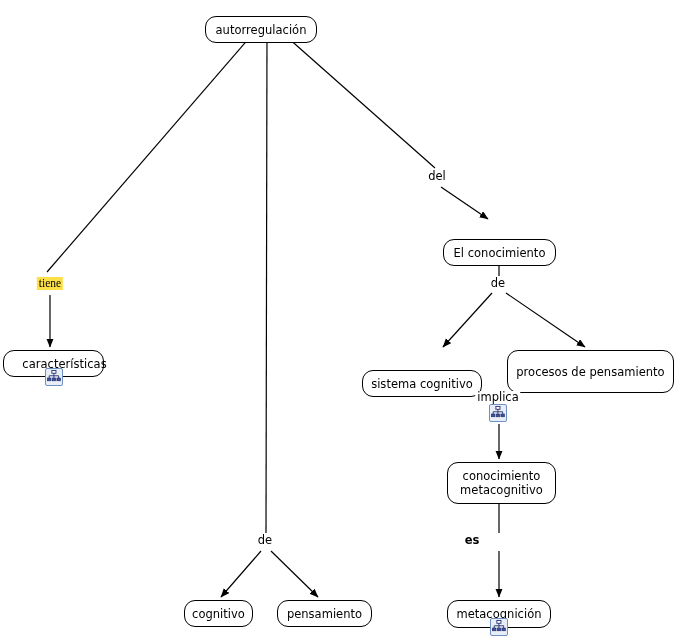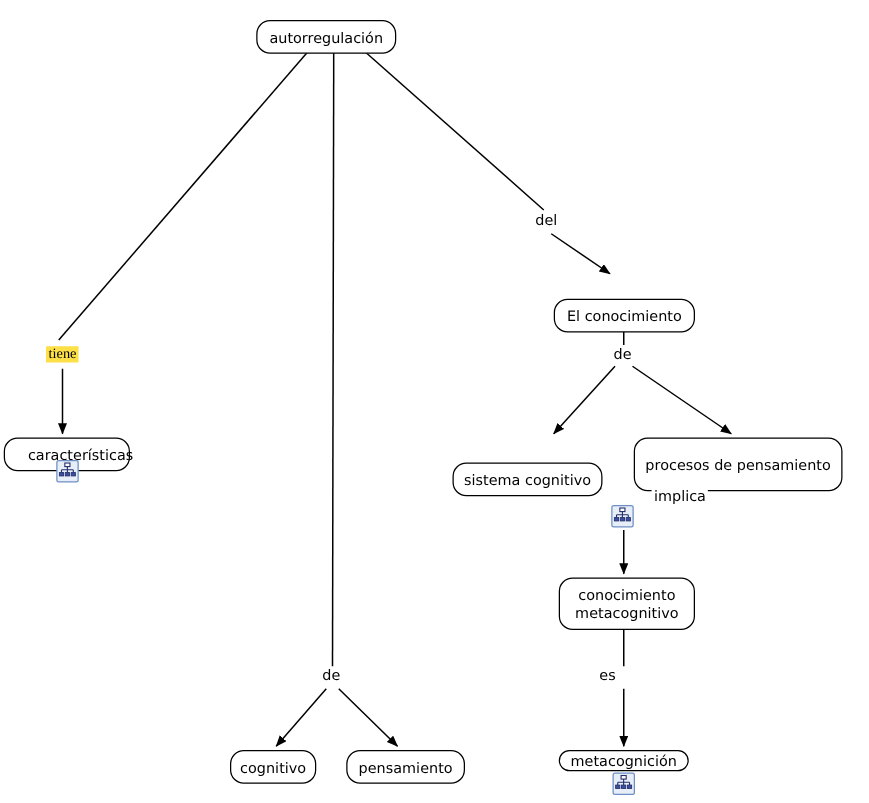--- a/index.html
+++ b/index.html
@@ -107,21 +107,21 @@
           <rect x="12.3" y="10.2" width="3.8" height="3.0" fill="#3b4ea0" stroke="#24306b" stroke-width="0.8"></rect>
         </svg>
       </div>
       <div class="node" style="left: 443px; top: 221px; width: 113px; height: 27px; margin-top: 18px;">El conocimiento</div>
       <div class="node" style="left: 362px; top: 350px; width: 120px; height: 27px; margin-top: 20px;">sistema cognitivo</div>
       <div class="node" style="left: 507px; top: 350px; width: 167px; height: 43px;">procesos de pensamiento</div>
       <div class="node" style="left: 447px; top: 462px; width: 109px; height: 42px;">conocimiento
 metacognitivo</div>
       <div class="node" style="left: 184px; top: 600px; width: 69px; height: 27px;">cognitivo</div>
       <div class="node" style="left: 277px; top: 600px; width: 95px; height: 27px;">pensamiento</div>
-      <div class="node" style="left: 447px; top: 600px; width: 104px; height: 17px;">metacognición</div>
+      <div class="node" style="left: 447px; top: 600px; width: 104px; height: 28px;">metacognición</div>
       <div class="cmap-icon" style="left: 490px; top: 618px;">
         <svg viewBox="0 0 18 18" xmlns="http://www.w3.org/2000/svg">
           <rect x="6.6" y="1.6" width="4.6" height="3.2" fill="#ffffff" stroke="#24306b" stroke-width="1"></rect>
           <path d="M8.9 4.8 L8.9 7.6 M3.6 7.6 L14.2 7.6 M3.6 7.6 L3.6 10.2 M8.9 7.6 L8.9 10.2 M14.2 7.6 L14.2 10.2" stroke="#24306b" stroke-width="1" fill="none"></path>
           <rect x="1.7" y="10.2" width="3.8" height="3.0" fill="#3b4ea0" stroke="#24306b" stroke-width="0.8"></rect>
           <rect x="7.0" y="10.2" width="3.8" height="3.0" fill="#3b4ea0" stroke="#24306b" stroke-width="0.8"></rect>
           <rect x="12.3" y="10.2" width="3.8" height="3.0" fill="#3b4ea0" stroke="#24306b" stroke-width="0.8"></rect>
         </svg>
       </div>
     </div>
@@ -129,31 +129,31 @@
       <div class="link-label" style="left: 0px; top: 277px; width: 100%; background: transparent;">
         <span style="position: absolute; left: 50px; transform: translateX(-50%); background: #fde047; padding: 0px 2px; font-family: Liberation Serif, serif;">tiene</span>
       </div>
       <div class="link-label" style="left: 0px; top: 170px; width: 100%; background: transparent;">
         <span style="position: absolute; left: 437px; transform: translateX(-50%); background: rgb(255, 255, 255); padding: 0px 2px;">del</span>
       </div>
       <div class="link-label" style="left: 0px; top: 277px; width: 100%; background: transparent;">
         <span style="position: absolute; left: 498px; transform: translateX(-50%); background: rgb(255, 255, 255); padding: 0px 2px;">de</span>
       </div>
       <div class="link-label" style="left: 0px; top: 391px; width: 100%; background: transparent;">
-        <span style="position: absolute; left: 498px; transform: translateX(-50%); background: rgb(255, 255, 255); padding: 0px 2px; margin-left: 46px;">implica</span>
+        <span style="position: absolute; left: 498px; transform: translateX(-50%); background: rgb(255, 255, 255); padding: 0px 2px;">implica</span>
       </div>
       <div class="cmap-icon" style="left: 489px; top: 404px;">
         <svg viewBox="0 0 18 18" xmlns="http://www.w3.org/2000/svg">
           <rect x="6.6" y="1.6" width="4.6" height="3.2" fill="#ffffff" stroke="#24306b" stroke-width="1"></rect>
           <path d="M8.9 4.8 L8.9 7.6 M3.6 7.6 L14.2 7.6 M3.6 7.6 L3.6 10.2 M8.9 7.6 L8.9 10.2 M14.2 7.6 L14.2 10.2" stroke="#24306b" stroke-width="1" fill="none"></path>
           <rect x="1.7" y="10.2" width="3.8" height="3.0" fill="#3b4ea0" stroke="#24306b" stroke-width="0.8"></rect>
           <rect x="7.0" y="10.2" width="3.8" height="3.0" fill="#3b4ea0" stroke="#24306b" stroke-width="0.8"></rect>
           <rect x="12.3" y="10.2" width="3.8" height="3.0" fill="#3b4ea0" stroke="#24306b" stroke-width="0.8"></rect>
         </svg>
       </div>
       <div class="link-label" style="left: 0px; top: 534px; width: 100%; background: transparent;">
-        <span style="position: absolute; left: 486px; transform: translateX(-50%); background: rgb(255, 255, 255); padding: 0px 2px;">es</span>
+        <span style="position: absolute; left: 472px; transform: translateX(-50%); background: rgb(255, 255, 255); padding: 0px 2px; font-weight: bold;">es</span>
       </div>
       <div class="link-label" style="left: 0px; top: 534px; width: 100%; background: transparent;">
         <span style="position: absolute; left: 265px; transform: translateX(-50%); background: rgb(255, 255, 255); padding: 0px 2px;">de</span>
       </div>
     </div>
 </div>
 
 </body></html>

